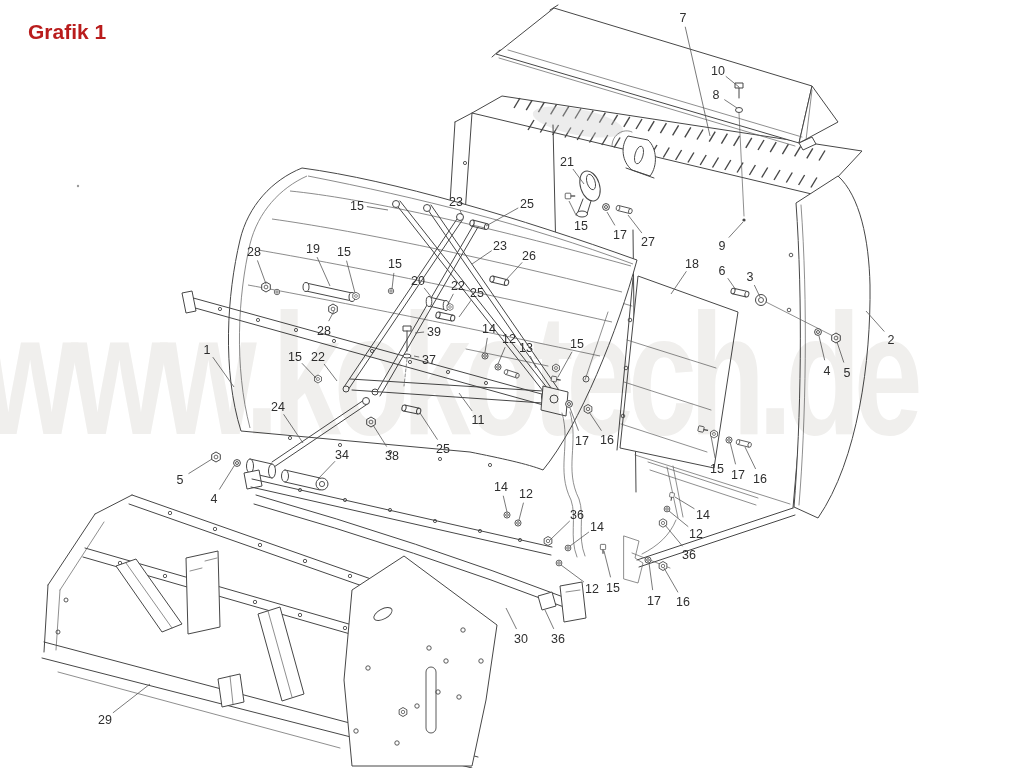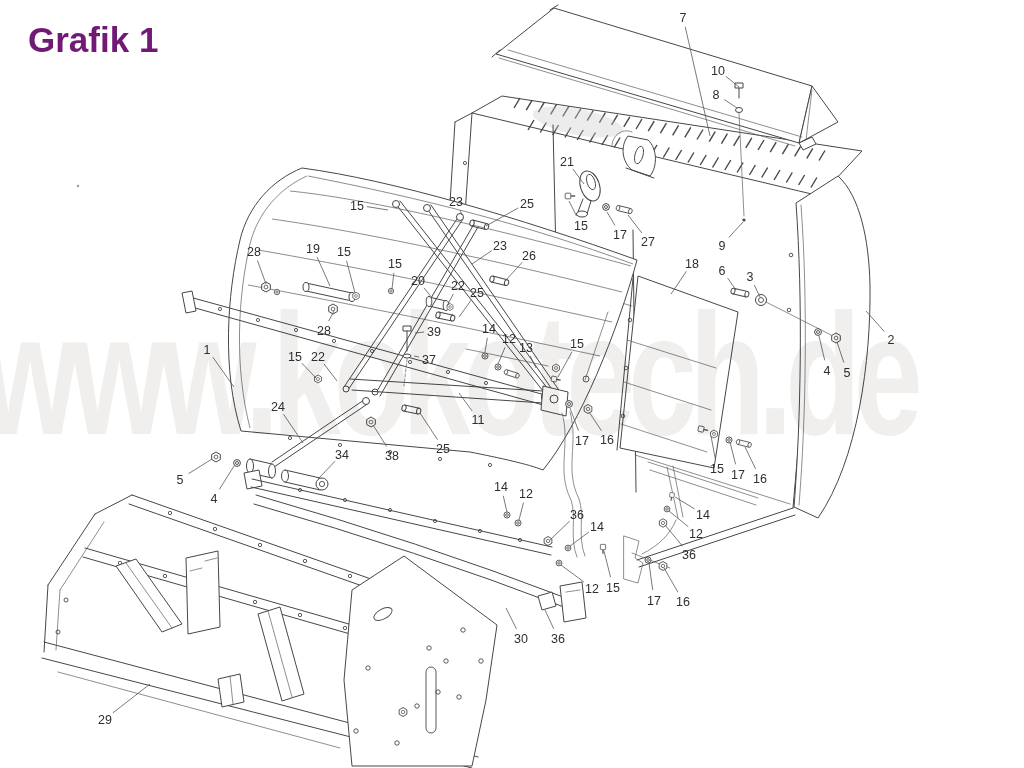--- a/index.html
+++ b/index.html
@@ -3,21 +3,21 @@
 <meta charset="utf-8">
 <style>
   html,body{margin:0;padding:0;}
   body{
     width:1024px;height:768px;overflow:hidden;position:relative;
     background:#ffffff;font-family:"Liberation Sans", sans-serif;
   }
   .stage{position:absolute;inset:0;}
   .figure-title{
     position:absolute;left:28px;top:20px;margin:0;
-    font-size:35px;font-weight:700;color:#701a75;letter-spacing:0px;
+    font-size:21px;font-weight:700;color:#b91c1c;letter-spacing:0px;
   }
   svg.diagram{position:absolute;left:0;top:0;}
   .watermark{
     position:absolute;left:-18px;top:288px;width:1100px;height:200px;
     font-size:172px;font-weight:700;line-height:1;letter-spacing:-10px;
     color:#f0efed;transform:scaleX(.72);transform-origin:left center;
     mix-blend-mode:multiply;white-space:nowrap;pointer-events:none;z-index:5;
   }
   
   .ln{fill:none;stroke:#474747;stroke-width:1;stroke-linecap:round;stroke-linejoin:round;}

